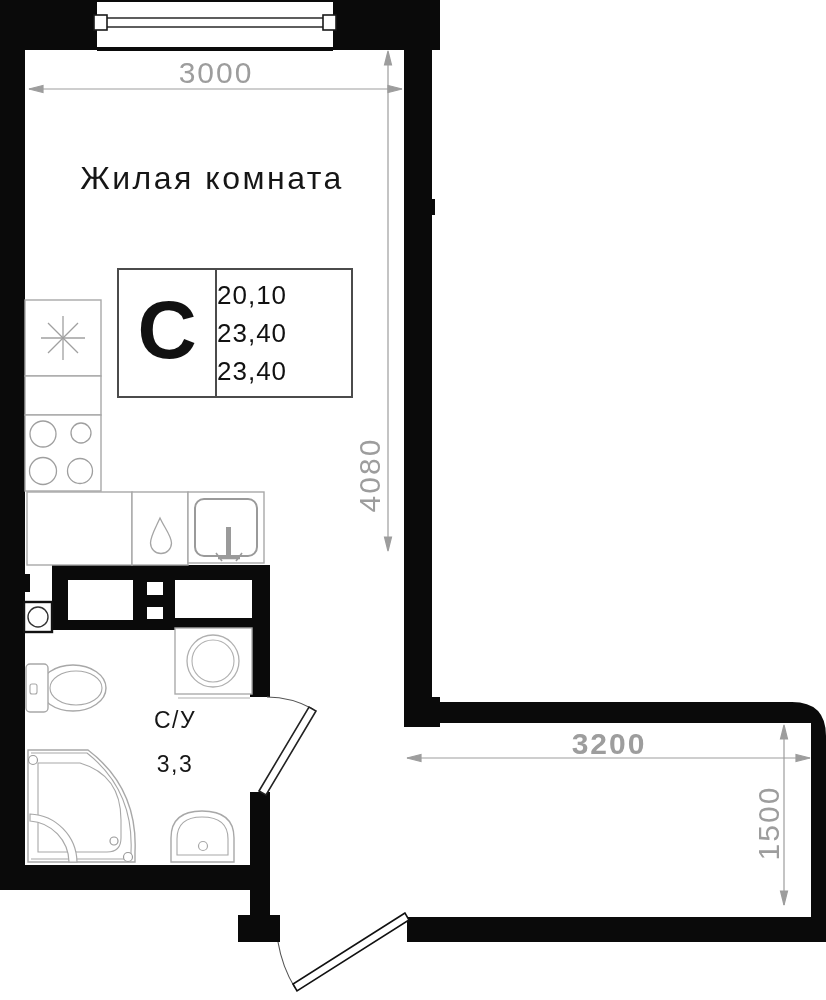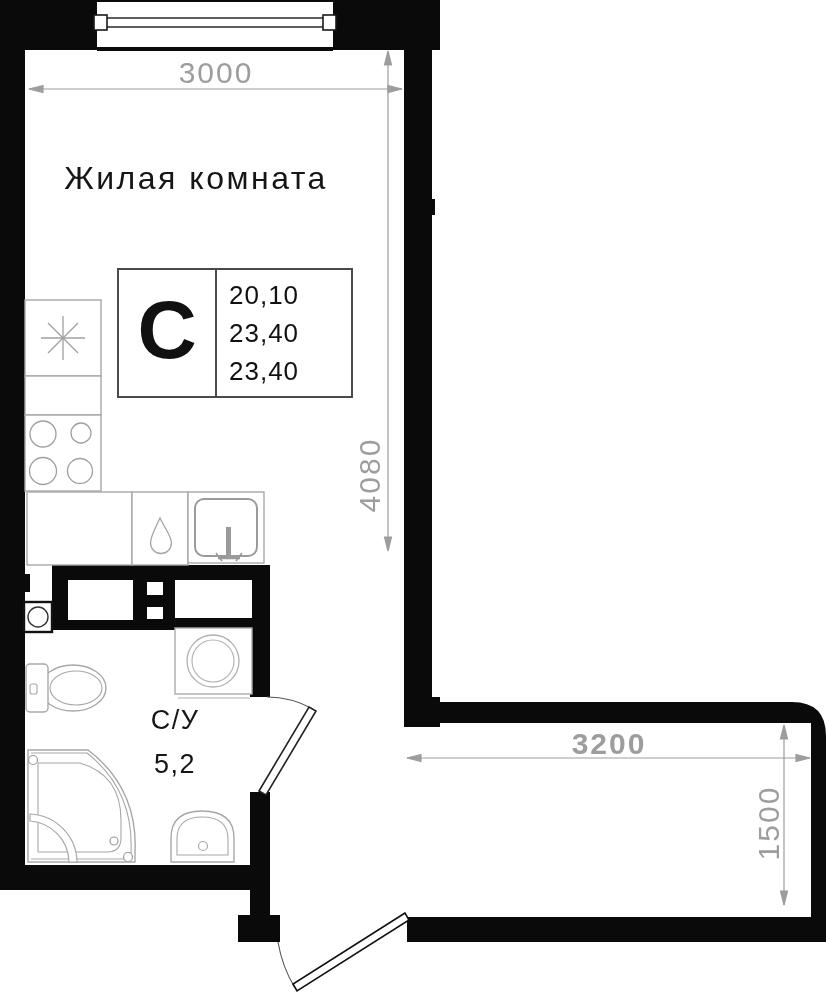--- a/index.html
+++ b/index.html
@@ -3,40 +3,40 @@
 <meta charset="utf-8">
 <style>
   html,body{margin:0;padding:0;background:#ffffff;}
   .plan-wrap{
     position:relative;width:826px;height:1000px;background:#ffffff;
     font-family:"Liberation Sans", sans-serif;overflow:hidden;
   }
   .plan-svg{position:absolute;left:0;top:0;}
   .txt{position:absolute;color:#1c1c1c;white-space:nowrap;}
   .room-label{
-    left:36px;top:156px;width:320px;text-align:center;
+    left:52px;top:156px;width:320px;text-align:center;
     font-size:32px;line-height:44px;letter-spacing:2.5px;color:#161616;
   }
   .bath-label{
     left:110px;top:698px;width:130px;text-align:center;
-    font-size:27px;line-height:44px;letter-spacing:1.5px;color:#161616;
+    font-size:23px;line-height:44px;letter-spacing:1.5px;color:#161616;
   }
   .stamp{
     position:absolute;left:117px;top:268px;width:236px;height:130px;
     background:#ffffff;border:2px solid #4b4b4b;box-sizing:border-box;
     display:flex;align-items:stretch;
   }
   .stamp-letter{
     width:98px;display:flex;align-items:center;justify-content:center;
     font-size:82px;font-weight:bold;color:#111;border-right:2px solid #4b4b4b;
     padding-bottom:6px;box-sizing:border-box;
   }
   .stamp-rows{
     flex:1;display:flex;flex-direction:column;justify-content:center;
-    padding-left:12px;gap:0;
+    gap:0;
   }
   .stamp-rows div{font-size:26px;line-height:38px;color:#111;letter-spacing:1px;}
   .dim{position:absolute;color:#9d9d9d;font-size:30px;letter-spacing:2px;text-align:center;}
   .dim-3000{left:136px;top:56px;width:160px;}
   .dim-4080{left:310px;top:458px;width:120px;transform:rotate(-90deg);transform-origin:center;}
   .dim-3200{left:529px;top:727px;width:160px;font-weight:bold;}
   .dim-1500{left:709px;top:806px;width:120px;transform:rotate(-90deg);transform-origin:center;}
 </style>
 </head>
 <body>
@@ -181,21 +181,21 @@
     <div class="stamp-letter">С</div>
     <div class="stamp-rows">
       <div>20,10</div>
       <div>23,40</div>
       <div>23,40</div>
     </div>
   </div>
 
   <div class="txt bath-label">
     <div>С/У</div>
-    <div>5,2</div>
+    <div>3,3</div>
   </div>
 
   <div class="dim dim-3000">3000</div>
   <div class="dim dim-4080">4080</div>
   <div class="dim dim-3200">3200</div>
   <div class="dim dim-1500">1500</div>
 
 </div>
 
 </body></html>

